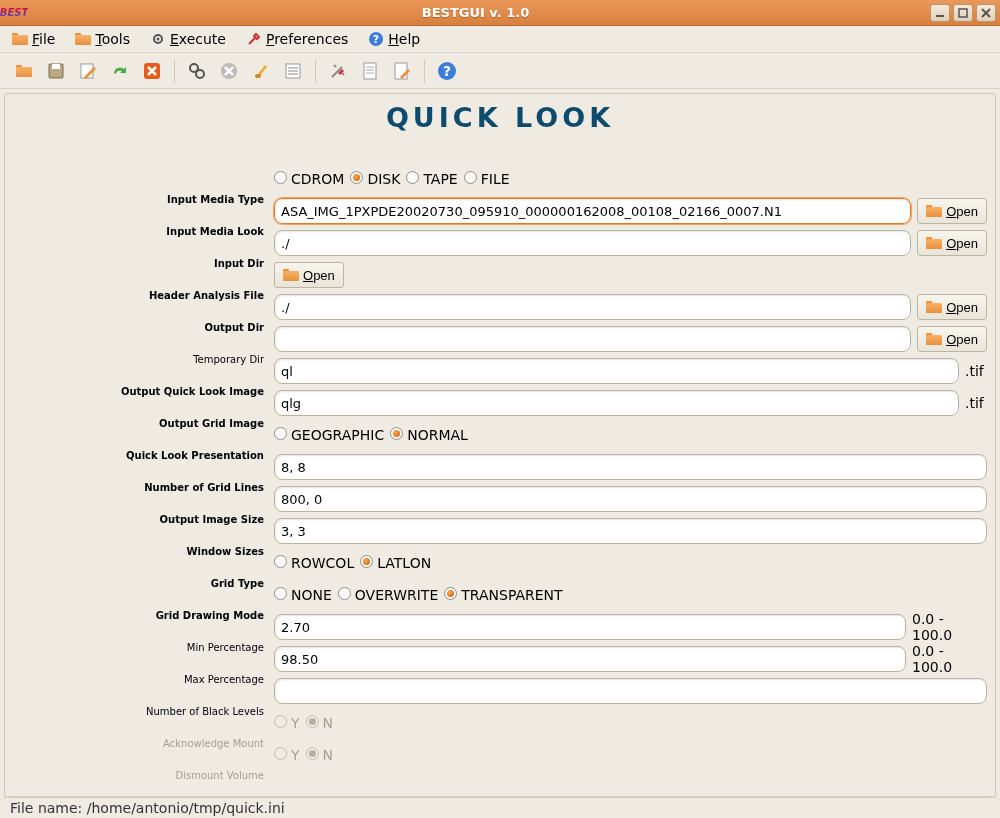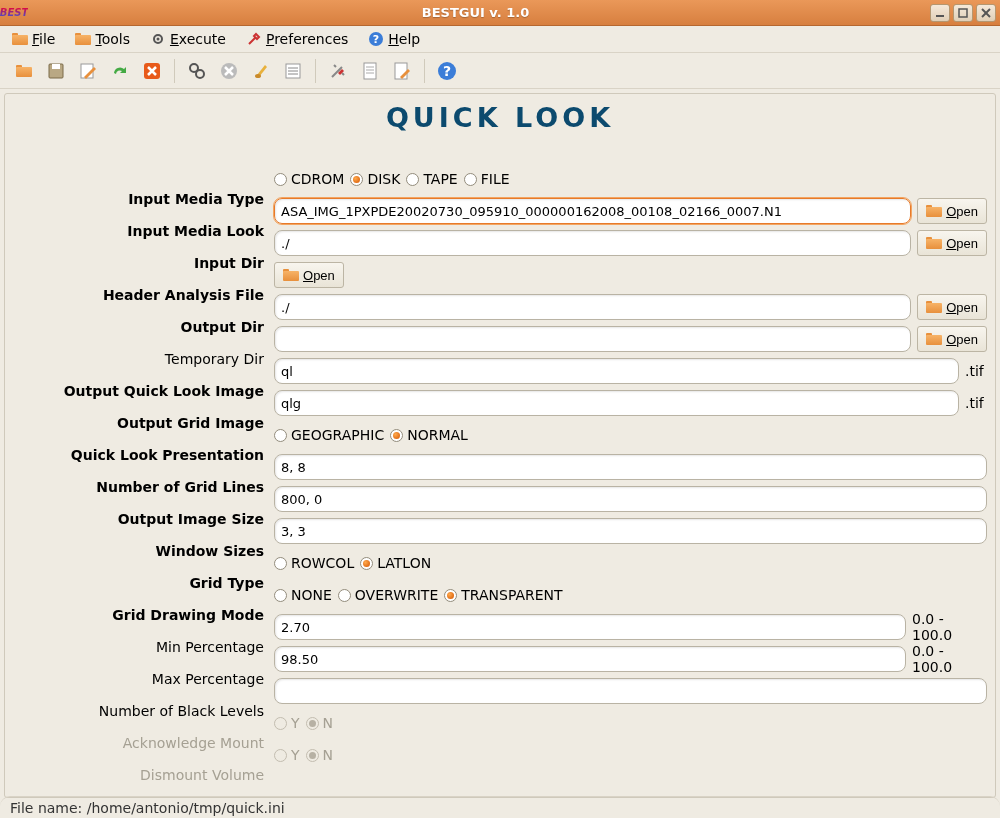--- a/index.html
+++ b/index.html
@@ -72,39 +72,39 @@
   color: #0c4a6e;
   margin: 4px 0 30px;
 }
 .form { padding: 0 4px; }
 .row {
   display: flex; align-items: center;
   height: 32px; gap: 6px;
 }
 .row .lbl {
   width: 255px; text-align: right;
-  font-size: 14px; padding-right: 4px; margin-top: 40px;
+  font-size: 10px; padding-right: 4px; margin-top: 40px;
 }
 .row.bold .lbl { font-weight: bold; }
 .row.disabled .lbl, .row.disabled .radios { color: #a5a093; }
 .row .field { flex: 1; display: flex; align-items: center; gap: 6px; }
 input[type=text].tx {
   width: 100%; height: 26px;
   border: 1px solid #b9b3a4; border-radius: 8px;
   background: #fff; padding: 2px 6px;
   font-family: inherit; font-size: 13px;
   box-shadow: inset 1px 1px 2px rgba(0,0,0,.1);
 }
 input[type=text].tx.focus {
   border: 1px solid #e77a2a; outline: 1px solid #f3a561;
 }
 .radios {
   display: flex; align-items: center; gap: 10px; font-size: 14px;
 }
-.radio { display: inline-flex; align-items: center; gap: 4px; }
+.radio { display: inline-flex; align-items: flex-start; gap: 4px; }
 .rad {
   width: 13px; height: 13px; border: 1px solid #938c7c;
   border-radius: 50%; background:#fff; position:relative;
   display:inline-block;
 }
 .rad.on::after {
   content:''; position:absolute; top:2px; left:2px;
   width:7px; height:7px; border-radius:50%;
   background: radial-gradient(circle at 35% 35%, #ffa94d, #d45500);
 }

